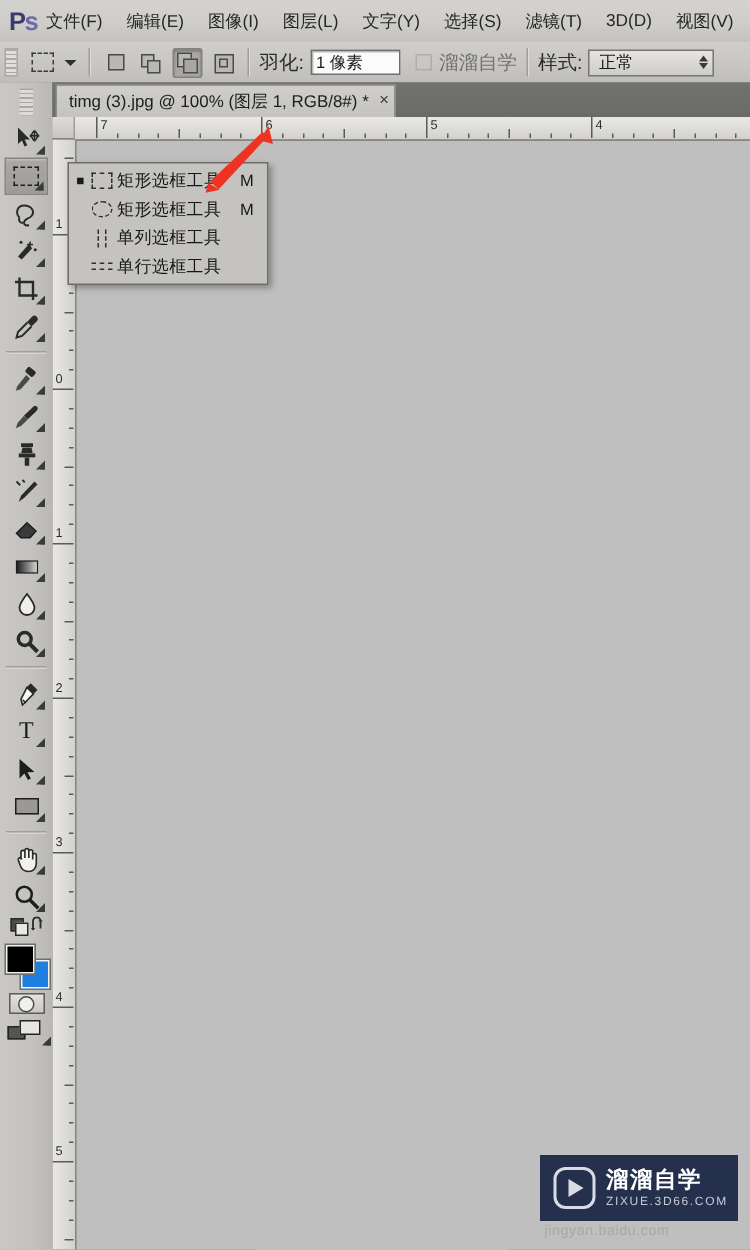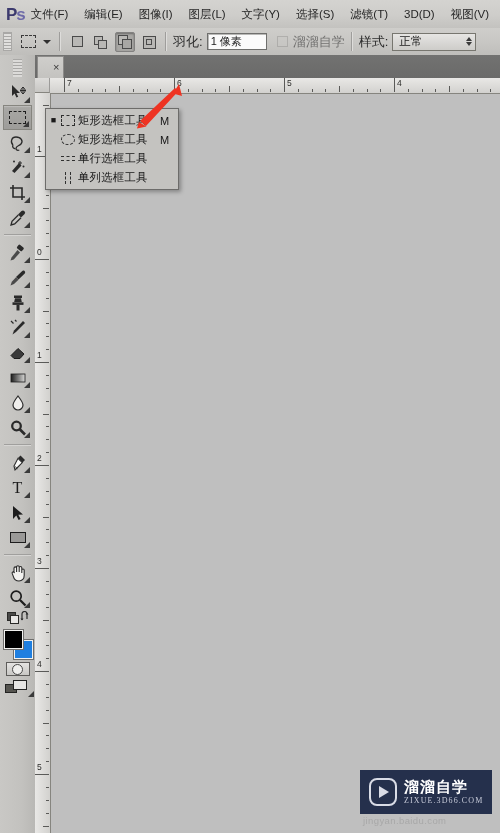--- a/index.html
+++ b/index.html
@@ -202,21 +202,21 @@
     background:#25304c;display:flex;align-items:center;z-index:15;
   }
   .wm-logo{
     width:28px;height:28px;margin:0 7px 0 9px;border:2px solid #d9dce6;border-radius:8px;
     display:flex;align-items:center;justify-content:center;box-sizing:border-box;
   }
   .wm-play{width:0;height:0;border-top:6px solid transparent;border-bottom:6px solid transparent;
     border-left:10px solid #d9dce6;margin-left:2px;}
   .wm-txt{display:flex;flex-direction:column;justify-content:center;}
   .wm-cn{font-size:15px;font-weight:bold;color:#ffffff;letter-spacing:1px;line-height:17px;}
-  .wm-en{font-size:8px;color:#c6cad8;letter-spacing:1.1px;line-height:11px;font-family:Liberation Serif, serif;}
+  .wm-en{font-size:8px;color:#c6cad8;letter-spacing:1.1px;line-height:11px;}
   .wm-sub{
     position:absolute;left:363px;top:815px;width:130px;
     font-size:9.5px;color:#a8a8a8;letter-spacing:.4px;z-index:15;
   }
 </style>
 </head>
 <body>
 
 <div id="app">
 
@@ -470,20 +470,21 @@
       <span style="position:absolute;left:0;top:4px;width:12px;height:9px;background:#55544f;border:1px solid #232322;box-sizing:border-box;"></span>
       <span style="position:absolute;left:8px;top:0px;width:14px;height:10px;background:#e6e5e3;border:1px solid #232322;box-sizing:border-box;"></span>
       <span style="position:absolute;right:-3px;bottom:-1px;width:0;height:0;border-left:3px solid transparent;border-top:3px solid transparent;border-right:3px solid #3a3a3a;border-bottom:3px solid #3a3a3a;"></span>
     </div>
   </div>
 
   <div class="docarea">
 
     <div class="tabstrip">
       <div class="doctab">
+        <span>timg (3).jpg @ 100% (图层 1, RGB/8#) *</span>
         <span class="tab-x">×</span>
       </div>
     </div>
 
     <div class="ruler-corner"></div>
 
     <div class="ruler-h" id="rulerH">
         <div class="tick" style="left: 29px; top: 0px; width: 1px; height: 14px;"></div>
         <div class="rlbl-h" style="left: 32px;">7</div>
         <div class="tick" style="left: 42.75px; top: 11px; width: 1px; height: 3px;"></div>
@@ -605,31 +606,31 @@
       <span class="fly-bullet"></span>
       <span class="fly-ico">
           <span class="ico-ell"></span>
         </span>
       <span class="fly-lbl">矩形选框工具</span>
       <span class="fly-key">M</span>
     </div>
     <div class="fly-item">
       <span class="fly-bullet"></span>
       <span class="fly-ico">
+          <span class="ico-col"></span>
+        </span>
+      <span class="fly-lbl">单列选框工具</span>
+      <span class="fly-key"></span>
+    </div>
+    <div class="fly-item">
+      <span class="fly-bullet"></span>
+      <span class="fly-ico">
           <span class="ico-row"></span>
         </span>
       <span class="fly-lbl">单行选框工具</span>
-      <span class="fly-key"></span>
-    </div>
-    <div class="fly-item">
-      <span class="fly-bullet"></span>
-      <span class="fly-ico">
-          <span class="ico-col"></span>
-        </span>
-      <span class="fly-lbl">单列选框工具</span>
       <span class="fly-key"></span>
     </div>
   </div>
 
   <div class="arrow">
     <svg width="56" height="48" viewBox="0 0 56 48">
       <path d="M47 2 L50 14 L41 11.5 Z M46.5 9 L14 44 L8 39 L43 6 Z" fill="#ee3322"></path>
       <path d="M14.5 44.5 L7 40 L5 46.5 Z" fill="#ee3322"></path>
     </svg>
   </div>

